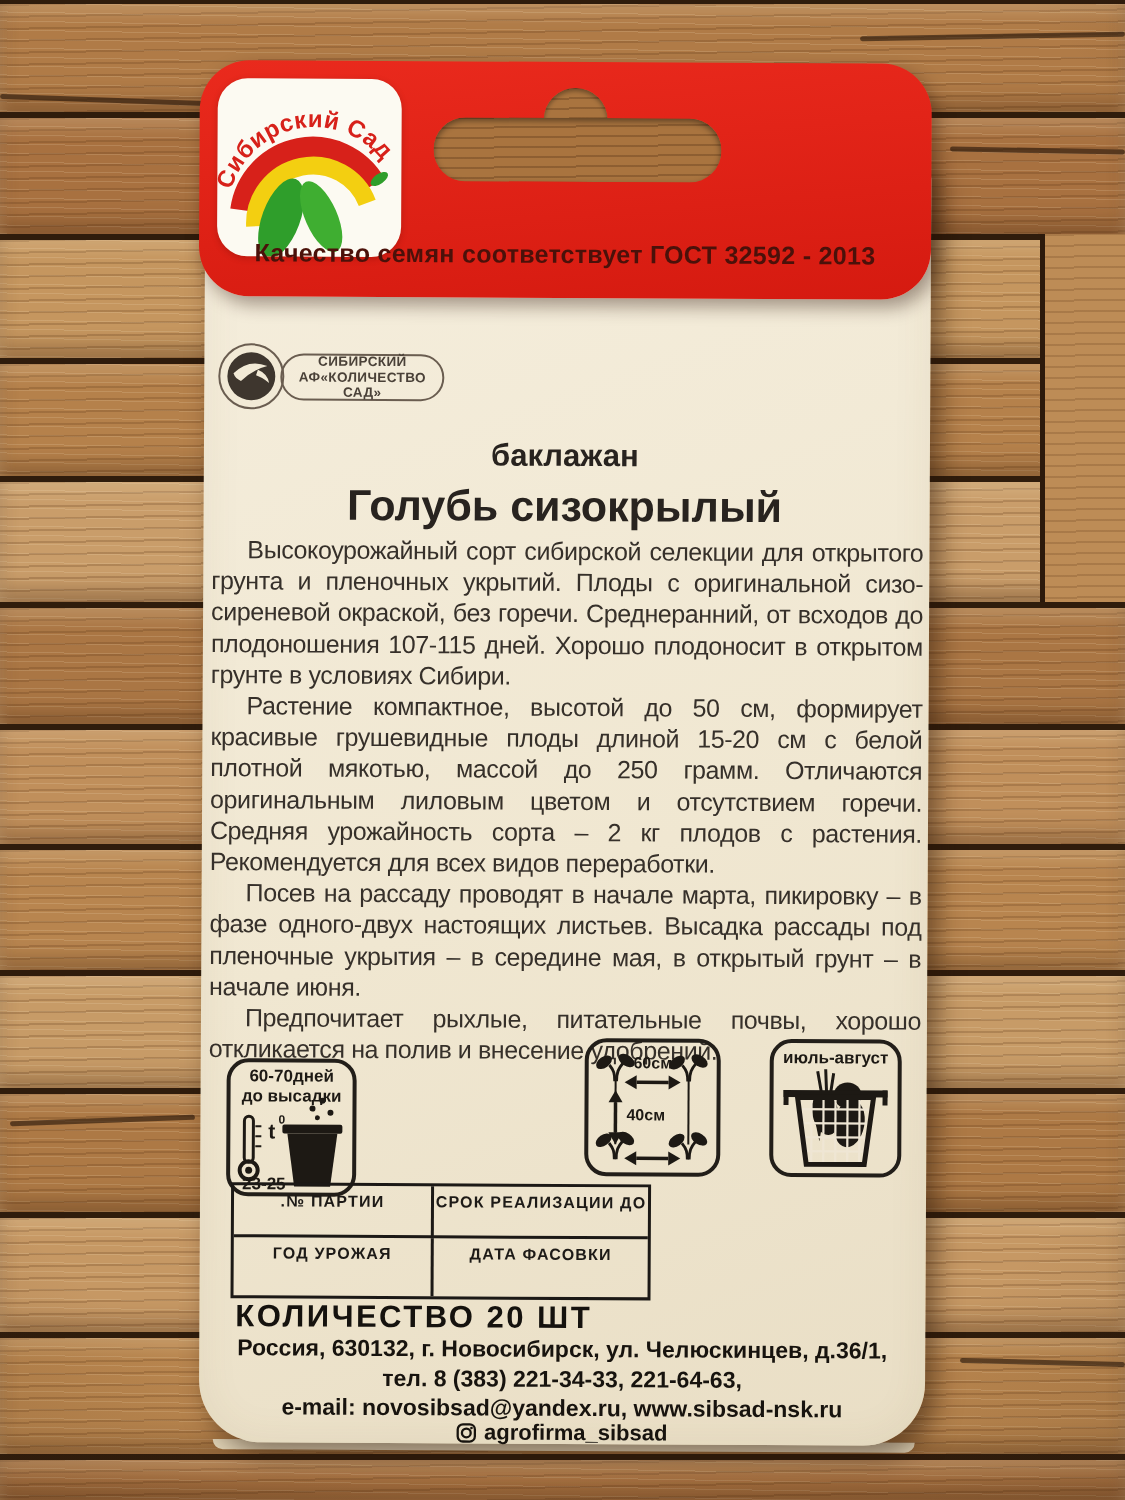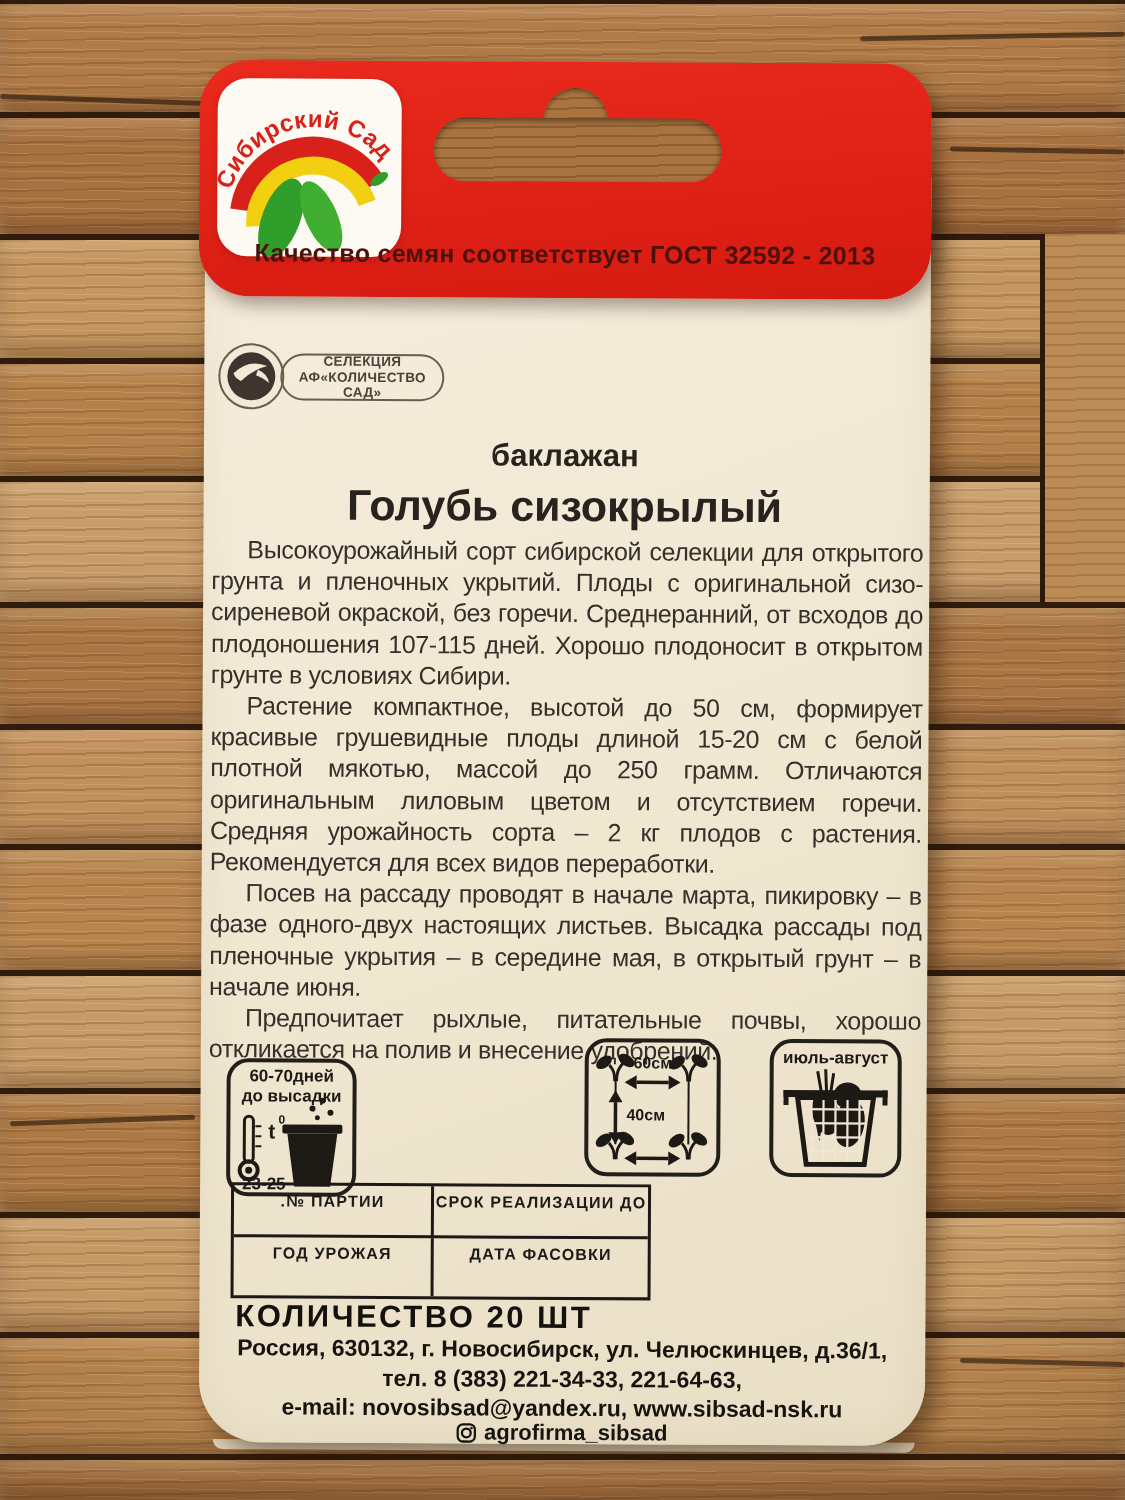--- a/index.html
+++ b/index.html
@@ -158,21 +158,21 @@
     </div>
 
     <div class="badge-circle">
       <svg viewBox="0 0 66 66">
         <circle cx="33" cy="33" r="25.5" fill="#3e362e"></circle>
         <path d="M14,30 Q30,14 50,22 Q34,26 22,38 Q16,36 14,30 Z" fill="#f2ead6"></path>
         <path d="M40,26 Q50,30 52,40 Q44,34 38,32 Z" fill="#f2ead6"></path>
       </svg>
     </div>
     <div class="badge-pill">
-      <span>СЕЛЕКЦИЯ</span>
+      <span>СИБИРСКИЙ</span>
       <span>АФ«КОЛИЧЕСТВО САД»</span>
     </div>
 
     <div class="t1">баклажан</div>
     <div class="t2">Голубь сизокрылый</div>
 
     <div class="desc">
       <p>Высокоурожайный сорт сибирской селекции для открытого грунта и пленочных укрытий. Плоды с оригинальной сизо-сиреневой окраской, без горечи. Среднеранний, от всходов до плодоношения 107-115 дней. Хорошо плодоносит в открытом грунте в условиях Сибири.</p>
       <p>Растение компактное, высотой до 50 см, формирует красивые грушевидные плоды длиной 15-20 см с белой плотной мякотью, массой до 250 грамм. Отличаются оригинальным лиловым цветом и отсутствием горечи. Средняя урожайность сорта – 2 кг плодов с растения. Рекомендуется для всех видов переработки.</p>
       <p>Посев на рассаду проводят в начале марта, пикировку – в фазе одного-двух настоящих листьев. Высадка рассады под пленочные укрытия – в середине мая, в открытый грунт – в начале июня.</p>

